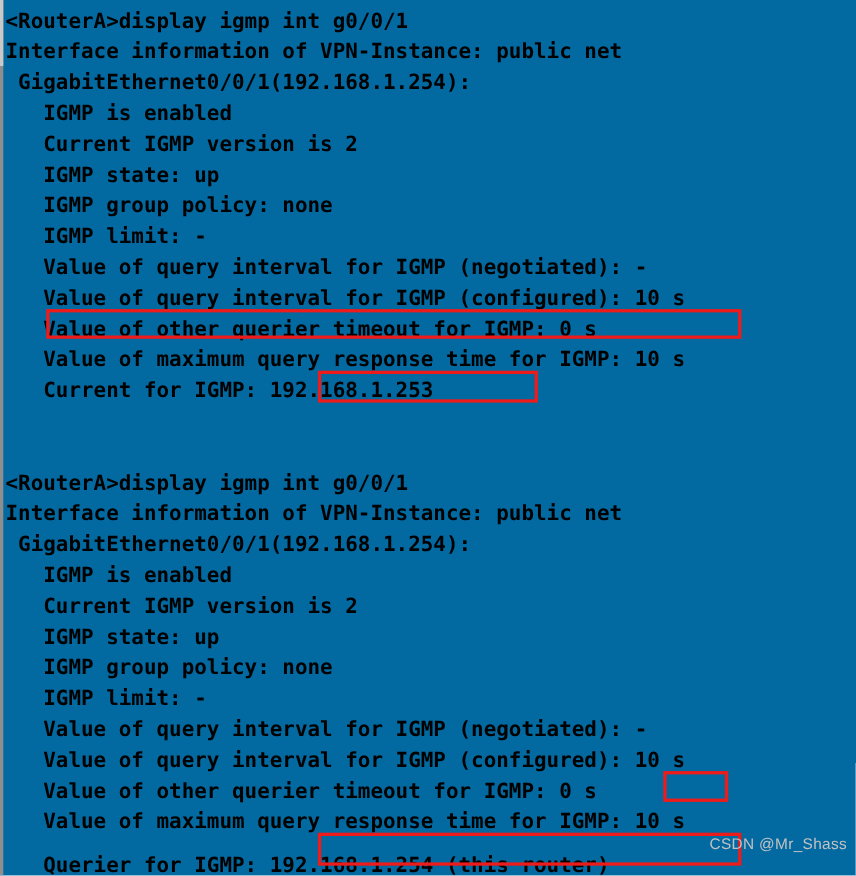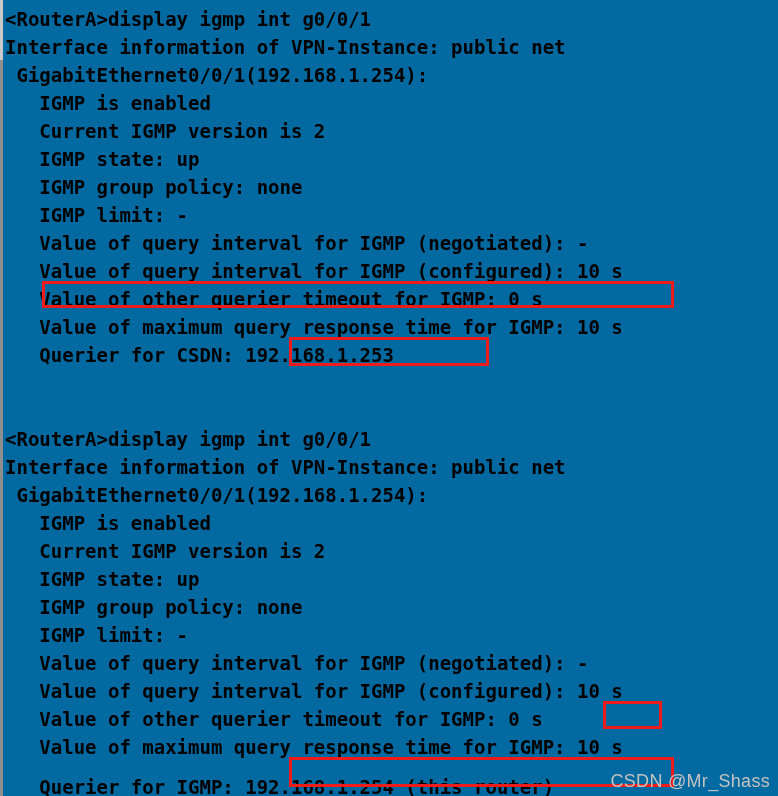--- a/index.html
+++ b/index.html
@@ -55,23 +55,23 @@
   .hl-box {
     position: absolute;
     border: 3px solid #ee1b1b;
     box-sizing: border-box;
     background: transparent;
     pointer-events: none;
   }
   #watermark {
     position: absolute;
     right: 8px;
-    bottom: 4px;
+    bottom: 21px;
     font-family: "Liberation Sans", sans-serif;
-    font-size: 18px;
+    font-size: 14px;
     font-weight: normal;
     color: #c2c2c2;
     white-space: pre;
     letter-spacing: 0.3px;
   }
 </style>
 </head>
 <body>
 
 <div id="screen">
@@ -85,21 +85,21 @@
       <div class="line" style="top: 61px;"> GigabitEthernet0/0/1(192.168.1.254):</div>
       <div class="line" style="top: 89px;">   IGMP is enabled</div>
       <div class="line" style="top: 117px;">   Current IGMP version is 2</div>
       <div class="line" style="top: 145px;">   IGMP state: up</div>
       <div class="line" style="top: 173px;">   IGMP group policy: none</div>
       <div class="line" style="top: 201px;">   IGMP limit: -</div>
       <div class="line" style="top: 229px;">   Value of query interval for IGMP (negotiated): -</div>
       <div class="line" style="top: 257px;">   Value of query interval for IGMP (configured): 10 s</div>
       <div class="line" style="top: 285px;">   Value of other querier timeout for IGMP: 0 s</div>
       <div class="line" style="top: 313px;">   Value of maximum query response time for IGMP: 10 s</div>
-      <div class="line" style="top: 341px;">   Querier for CSDN: 192.168.1.253</div>
+      <div class="line" style="top: 341px;">   Current for IGMP: 192.168.1.253</div>
       <div class="line" style="top: 369px;"></div>
       <div class="line" style="top: 425px;">&lt;RouterA&gt;display igmp int g0/0/1</div>
       <div class="line" style="top: 453px;">Interface information of VPN-Instance: public net</div>
       <div class="line" style="top: 481px;"> GigabitEthernet0/0/1(192.168.1.254):</div>
       <div class="line" style="top: 509px;">   IGMP is enabled</div>
       <div class="line" style="top: 537px;">   Current IGMP version is 2</div>
       <div class="line" style="top: 565px;">   IGMP state: up</div>
       <div class="line" style="top: 593px;">   IGMP group policy: none</div>
       <div class="line" style="top: 621px;">   IGMP limit: -</div>
       <div class="line" style="top: 649px;">   Value of query interval for IGMP (negotiated): -</div>

